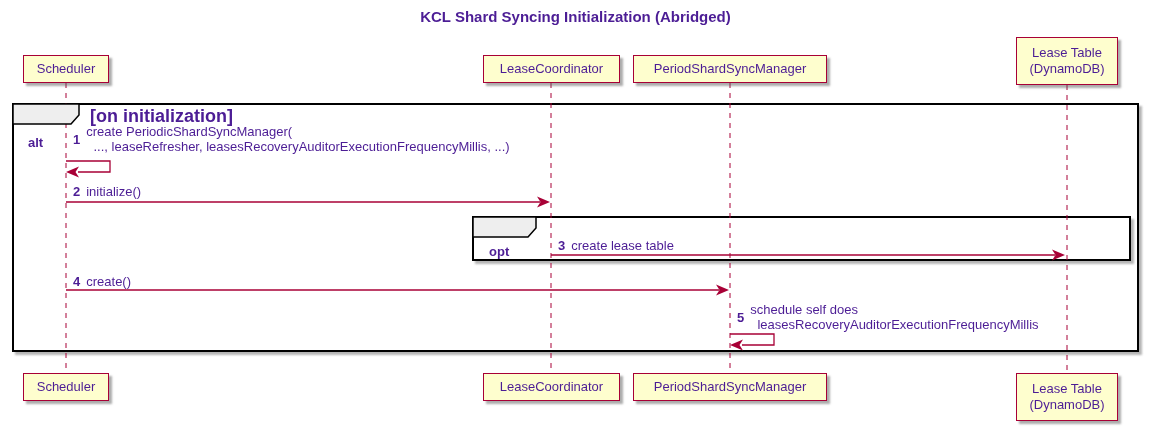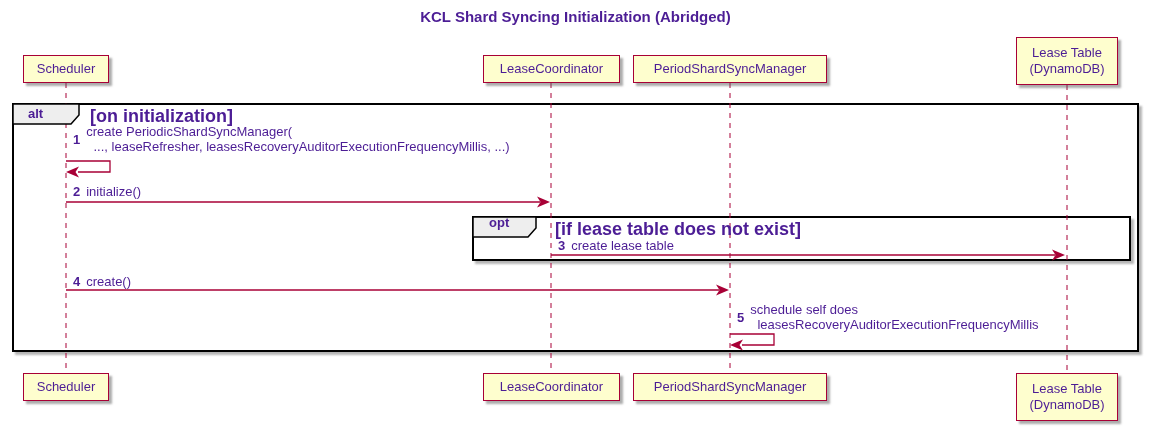--- a/index.html
+++ b/index.html
@@ -32,20 +32,21 @@
     border:2px solid #000;
     box-shadow:3px 3px 2px rgba(90,90,90,0.45);
     box-sizing:border-box;
     background:transparent;
     z-index:1;
   }
   .frame-keyword{
     position:absolute;
     font-weight:bold;font-size:13px;
     z-index:4;
+    margin-top:29px;
   }
   .condition{
     position:absolute;
     font-weight:bold;font-size:18px;
     z-index:4;
   }
   .msg{
     position:absolute;
     display:flex;align-items:center;gap:6px;
     z-index:4;
@@ -85,21 +86,20 @@
     <line x1="66" y1="290" x2="719" y2="290" stroke="#A80036" stroke-width="1.3"></line>
     <polygon points="729,290 716,284.5 719.5,290 716,295.5" fill="#A80036"></polygon>
 
     <polyline points="730,334 774,334 774,345 742,345" fill="none" stroke="#A80036" stroke-width="1.3"></polyline>
     <polygon points="730,345 743,339.5 739.5,345 743,350.5" fill="#A80036"></polygon>
   </svg>
 
   <div class="frame-keyword" style="left:28px;top:106px;">alt</div>
   <div class="condition" style="left:90px;top:106px;">[on initialization]</div>
   <div class="frame-keyword" style="left:489px;top:215px;">opt</div>
-  <div class="condition" style="left:555px;top:219px;">[if lease table does not exist]</div>
 
   <div class="msg" style="left:73px;top:124px;">
     <span class="num">1</span>
     <span class="msg-text">create PeriodicShardSyncManager(
   ..., leaseRefresher, leasesRecoveryAuditorExecutionFrequencyMillis, ...)</span>
   </div>
   <div class="msg" style="left:73px;top:184px;">
     <span class="num">2</span>
     <span class="msg-text">initialize()</span>
   </div>

